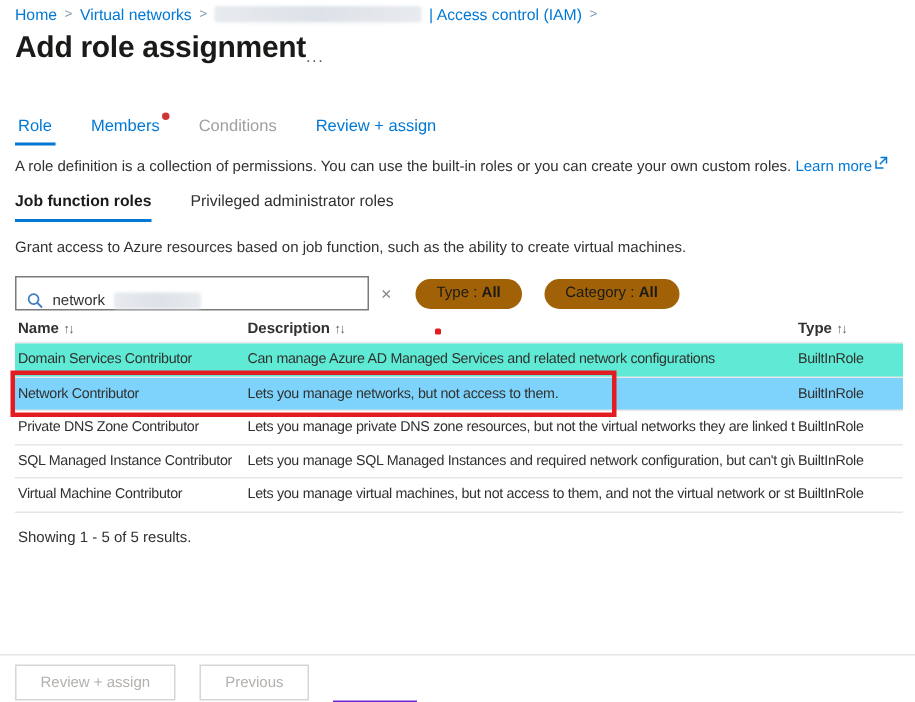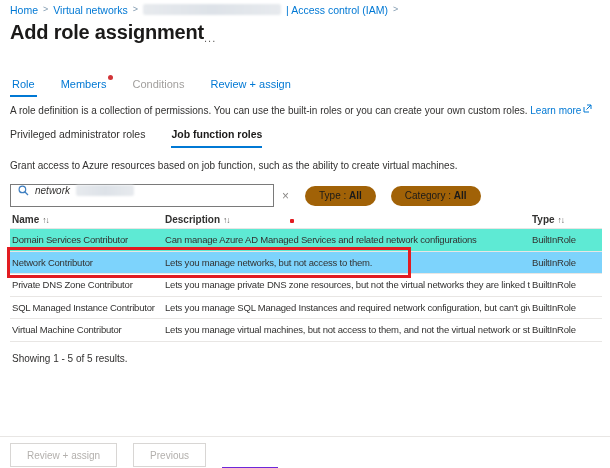--- a/index.html
+++ b/index.html
@@ -42,21 +42,21 @@
   
   .pivot { top:128px; left:10px; display:flex; gap:26px; font-size:10.5px; }
   .pivot-item { color:#323130; padding-bottom:6px; cursor:pointer; }
   .pivot-item.active { font-weight:700; color:#1b1a19; border-bottom:2px solid #0078d4; }
 
   
   .grant-text { top:160px; left:10px; font-size:10px; color:#323130; }
 
   
   .search-row { top:184px; left:10px; display:flex; align-items:center; }
-  .search-box { width:264px; height:23px; border:1px solid #7a7a7a; background:#fff; display:flex; align-items:flex-start; padding:0 7px; gap:6px;font-style:italic; }
+  .search-box { width:236px; height:23px; border:1px solid #7a7a7a; background:#fff; display:flex; align-items:flex-end; padding:0 7px; gap:6px; }
   .search-value { font-size:10px; color:#323130; }
   .redact.srch { width:58px; height:11px; }
   .clear-x { margin-left:8px; color:#8a8886; font-size:12px; line-height:1; cursor:pointer; }
   .pills { display:flex; gap:15px; margin-left:16px; }
   .pill { background:#a16207; border-radius:12px; padding:4.5px 14px; font-size:10px; color:#1b1a19; cursor:pointer; white-space:nowrap; }
   .pill b { font-weight:700; }
 
   
   .tbl { top:211px; left:10px; width:592px; font-size:9.5px; }
   .tr { display:grid; grid-template-columns:153px 1fr 72px; align-items:center; border-bottom:1px solid #e8e6e4; }
@@ -110,22 +110,22 @@
 </div>
 
 <div class="abs intro">
   <span>A role definition is a collection of permissions. You can use the built-in roles or you can create your own custom roles.</span>
   <span class="link">Learn more</span><span class="ext-icon"><svg width="9" height="9" viewBox="0 0 9 9">
         <path d="M1 3 L1 8 L6 8 M4 1 L8 1 L8 5 M8 1 L3.5 5.5" fill="none" stroke="#0078d4" stroke-width="1"></path>
       </svg></span>
 </div>
 
 <div class="abs pivot">
+  <span class="pivot-item active">Job function roles</span>
   <span class="pivot-item">Privileged administrator roles</span>
-  <span class="pivot-item active">Job function roles</span>
 </div>
 
 <div class="abs grant-text">Grant access to Azure resources based on job function, such as the ability to create virtual machines.</div>
 
 <div class="abs search-row">
   <div class="search-box">
     <span style="display:flex;">
         <svg width="11" height="11" viewBox="0 0 11 11">
           <circle cx="4.4" cy="4.4" r="3.3" fill="none" stroke="#3f7fc1" stroke-width="1.2"></circle>
           <path d="M7 7 L10 10" stroke="#3f7fc1" stroke-width="1.2"></path>

